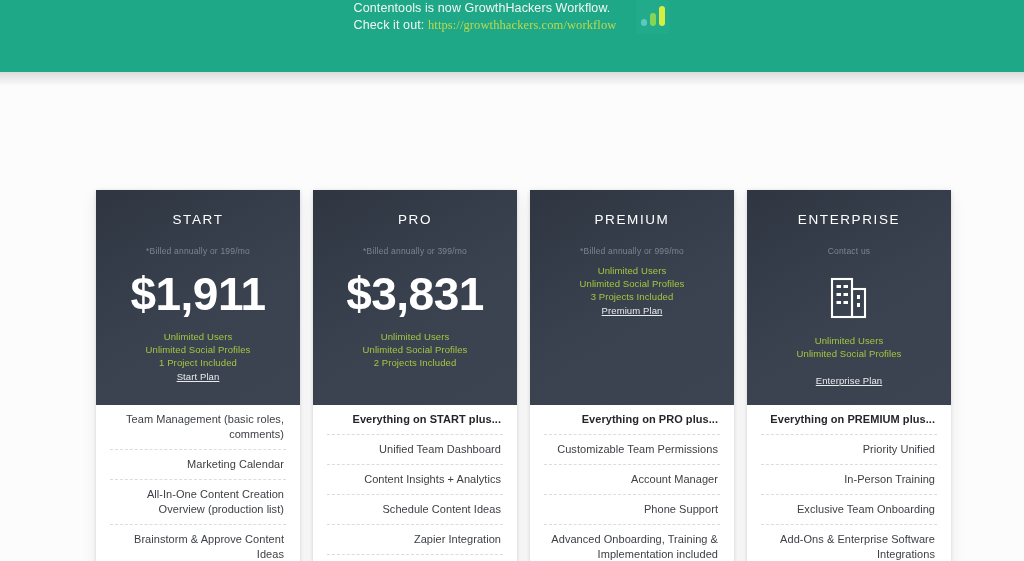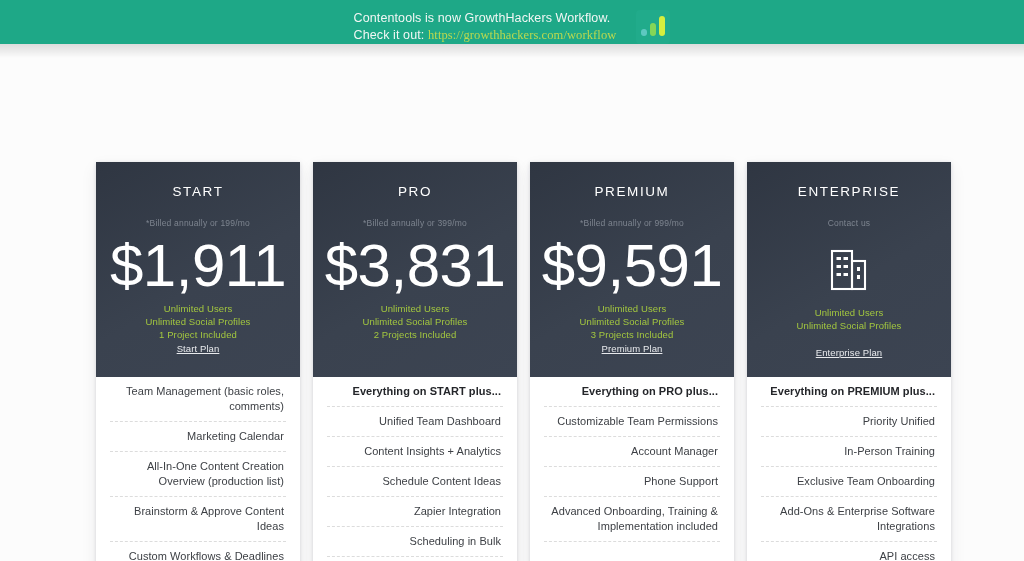--- a/index.html
+++ b/index.html
@@ -11,24 +11,24 @@
     width: 1024px;
     height: 561px;
     overflow: hidden;
     font-family: "Liberation Sans", sans-serif;
     -webkit-font-smoothing: antialiased;
   }
 
   
   .banner {
     position: relative;
-    height: 44px;
+    height: 72px;
     background: #1ea887;
     display: flex;
-    align-items: flex-end;
+    align-items: flex-start;
     justify-content: center;
     box-sizing: border-box;
   }
   .banner-inner {
     display: flex;
     align-items: center;
     gap: 20px;
   }
   .banner-text {
     color: #f2f7f5;
@@ -115,22 +115,22 @@
     margin: 8px 0 0 0;
   }
   .billed {
     color: #7d848f;
     font-size: 8.5px;
     margin-top: 19px;
     letter-spacing: 0.2px;
   }
   .price {
     color: #ffffff;
-    font-size: 60px;
-    font-weight: normal;
+    font-size: 46px;
+    font-weight: bold;
     letter-spacing: -0.5px;
     margin-top: 10px;
     line-height: 56px;
   }
   .head-icon {
     margin-top: 14px;
     height: 56px;
     display: flex;
     align-items: center;
     justify-content: center;
@@ -232,21 +232,20 @@
           <div class="feature-row">Content Insights + Analytics</div>
           <div class="feature-row">Schedule Content Ideas</div>
           <div class="feature-row">Zapier Integration</div>
           <div class="feature-row">Scheduling in Bulk</div>
         </div>
       </div>
       <div class="card">
         <div class="card-head">
           <div class="plan-name">PREMIUM</div>
           <div class="billed">*Billed annually or 999/mo</div>
-          <div class="price">$9,591</div>
           <div class="feat-lines">
             <div class="feat-green">Unlimited Users</div>
             <div class="feat-green">Unlimited Social Profiles</div>
             <div class="feat-green">3 Projects Included</div>
             <div class="feat-plain">Premium Plan</div>
           </div>
         </div>
         <div class="card-body">
           <div class="feature-row head-row">Everything on PRO plus...</div>
           <div class="feature-row">Customizable Team Permissions</div>

